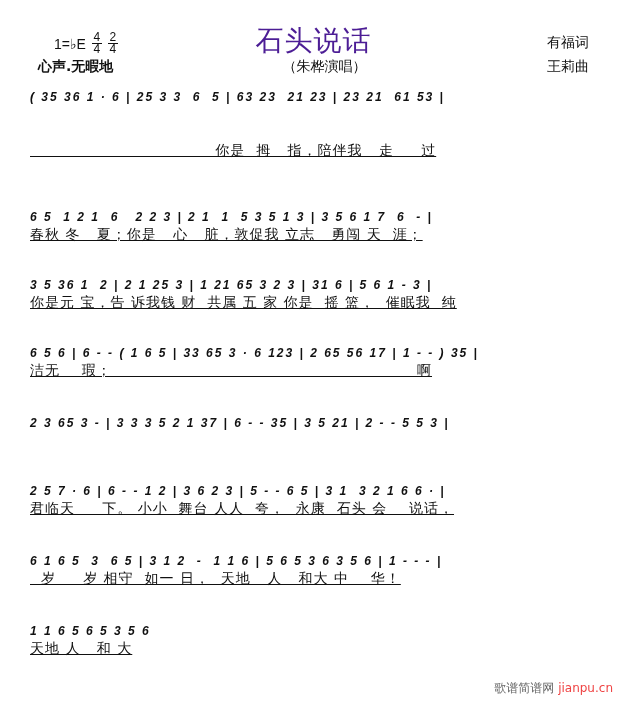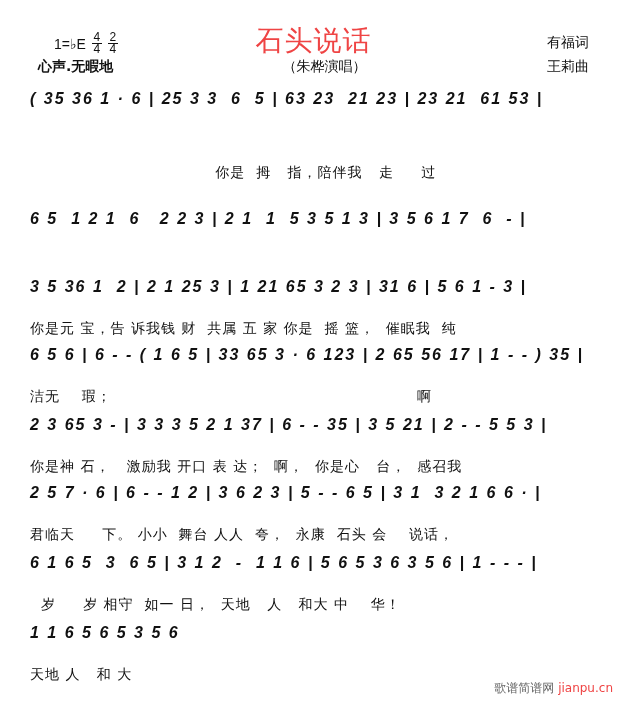--- a/index.html
+++ b/index.html
@@ -1,32 +1,32 @@
 <!DOCTYPE html>
 <html><head>
 <meta charset="utf-8">
 <style>
   html, body { margin:0; padding:0; background:#ffffff; }
   body { width:627px; height:705px; position:relative; overflow:hidden;
          font-family:"Liberation Sans", sans-serif; color:#111; }
   .abs { position:absolute; }
   .title { left:0; right:0; top:22px; text-align:center; font-size:28px;
-           color:#ef4444; font-family:"DejaVu Sans", sans-serif; letter-spacing:1px; }
+           color:#4c1d95; font-family:"DejaVu Sans", sans-serif; letter-spacing:1px; }
   .subtitle { left:0; right:0; top:58px; text-align:center; font-size:14px;
               font-family:"DejaVu Sans", sans-serif;padding-left:22px; }
   .key { left:54px; top:32px; font-size:14px; display:flex; align-items:center; gap:6px; }
   .frac { display:inline-flex; flex-direction:column; align-items:center; font-size:12px; line-height:11px; }
   .frac .bar { width:10px; border-top:1px solid #111; }
   .tempo { left:38px; top:58px; font-size:14px; font-family:"DejaVu Sans", sans-serif;font-weight:bold; }
   .lyricist { right:38px; top:34px; font-size:14px; font-family:"DejaVu Sans", sans-serif; }
   .composer { right:38px; top:58px; font-size:14px; font-family:"DejaVu Sans", sans-serif; }
   .line { position:absolute; left:30px; width:560px; }
   .notes { font-family:"Liberation Sans", sans-serif; font-style:italic; font-weight:bold;
-           font-size:16px; white-space:pre; letter-spacing:2px; }
-  .lyrics { font-family:"DejaVu Sans", sans-serif; font-size:14px; white-space:pre; margin-top:24px; letter-spacing:1px; }
+           font-size:12px; white-space:pre; letter-spacing:2px; }
+  .lyrics { font-family:"DejaVu Sans", sans-serif; font-size:14px; white-space:pre; margin-top:2px; letter-spacing:1px;text-decoration:underline; }
   .watermark { right:14px; bottom:8px; font-size:12px; color:#666;
                font-family:"DejaVu Sans", sans-serif; }
   .watermark .site { color:#ef4444; }
 </style>
 </head>
 <body>
 
 <div class="abs title">石头说话</div>
 <div class="abs subtitle">（朱桦演唱）</div>
 
@@ -49,32 +49,32 @@
 
 <div class="line" style="top:90px">
   <div class="notes">( 35 36 1 · 6 | 25 3 3  6  5 | 63 23  21 23 | 23 21  61 53 |</div>
   <div class="lyrics"></div>
 </div>
 <div class="line" style="top:140px">
   <div class="lyrics">                                  你是  拇   指，陪伴我   走     过</div>
 </div>
 <div class="line" style="top:210px">
   <div class="notes">6 5  1 2 1  6   2 2 3 | 2 1  1  5 3 5 1 3 | 3 5 6 1 7  6  - |</div>
+  <div class="lyrics">春秋 冬   夏；你是   心   脏，敦促我 立志   勇闯 天  涯；</div>
 </div>
 <div class="line" style="top:278px">
   <div class="notes">3 5 36 1  2 | 2 1 25 3 | 1 21 65 3 2 3 | 31 6 | 5 6 1 - 3 |</div>
   <div class="lyrics">你是元 宝，告 诉我钱 财  共属 五 家 你是  摇 篮，  催眠我  纯</div>
 </div>
 <div class="line" style="top:346px">
   <div class="notes">6 5 6 | 6 - - ( 1 6 5 | 33 65 3 · 6 123 | 2 65 56 17 | 1 - - ) 35 |</div>
   <div class="lyrics">洁无    瑕；                                                        啊</div>
 </div>
 <div class="line" style="top:416px">
   <div class="notes">2 3 65 3 - | 3 3 3 5 2 1 37 | 6 - - 35 | 3 5 21 | 2 - - 5 5 3 |</div>
-  <div class="lyrics">你是神 石，   激励我 开口 表 达；  啊，  你是心   台，  感召我</div>
 </div>
 <div class="line" style="top:484px">
   <div class="notes">2 5 7 · 6 | 6 - - 1 2 | 3 6 2 3 | 5 - - 6 5 | 3 1  3 2 1 6 6 · |</div>
   <div class="lyrics">君临天     下。 小小  舞台 人人  夸，  永康  石头 会    说话，</div>
 </div>
 <div class="line" style="top:554px">
   <div class="notes">6 1 6 5  3  6 5 | 3 1 2  -  1 1 6 | 5 6 5 3 6 3 5 6 | 1 - - - |</div>
   <div class="lyrics">  岁     岁 相守  如一 日，  天地   人   和大 中    华！</div>
 </div>
 <div class="line" style="top:624px">

